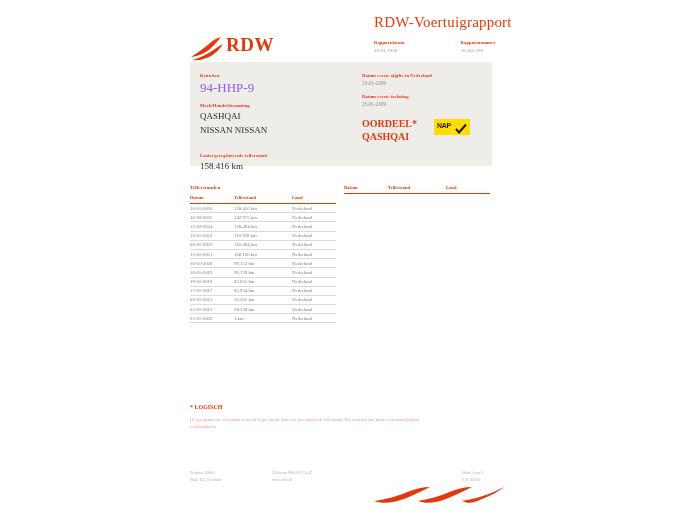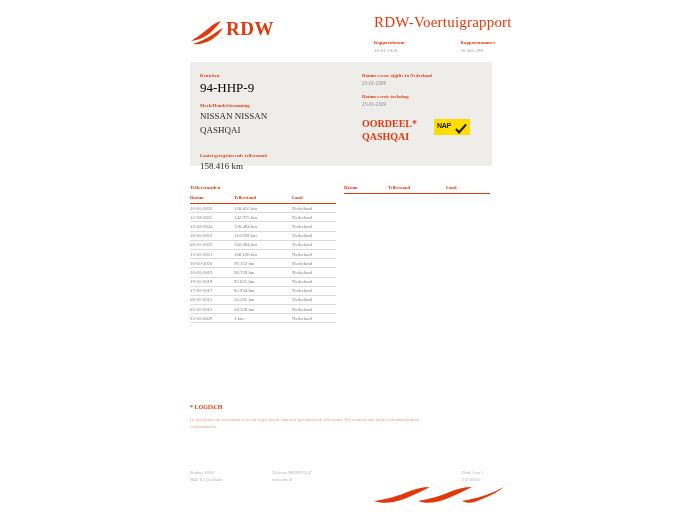--- a/index.html
+++ b/index.html
@@ -25,21 +25,21 @@
   .header {
     position: absolute;
     top: 10px;
     left: 0;
     width: 685px;
     height: 48px;
   }
   .logo-block {
     position: absolute;
     left: 190px;
-    top: 4px;
+    top: 20px;
     width: 110px;
     height: 40px;
   }
   .logo-word {
     position: absolute;
     left: 36px;
     top: 4px;
     font-family: "Liberation Serif", serif;
     font-size: 19px;
     font-weight: bold;
@@ -105,21 +105,21 @@
     width: 125px;
   }
   .lbl {
     font-size: 4.6px;
     font-weight: bold;
     color: #e2390c;
     letter-spacing: 0.1px;
   }
   .val-big {
     font-size: 13px;
-    color: #000000;
+    color: #8b5cf6;
     font-family: "Liberation Serif", serif;
     margin-top: 2px;
     margin-bottom: 7px;
   }
   .val-mid {
     font-size: 9px;
     color: #2b2b2b;
     line-height: 12px;
     margin-top: 2px;
     margin-bottom: 2px;
@@ -302,22 +302,22 @@
         </div>
       </div>
     </div>
   </div>
 
   <div class="panel">
     <div class="panel-left">
       <div class="lbl">Kenteken</div>
       <div class="val-big">94-HHP-9</div>
       <div class="lbl">Merk/Handelsbenaming</div>
+      <div class="val-mid">QASHQAI</div>
       <div class="val-mid">NISSAN NISSAN</div>
-      <div class="val-mid">QASHQAI</div>
       <div class="lbl tellerstand-label">Laatst geregistreerde tellerstand</div>
       <div class="val-mid">158.416 km</div>
     </div>
 
     <div class="panel-right">
       <div class="lbl">Datum eerste afgifte in Nederland</div>
       <div class="val-sm">23-01-2009</div>
       <div class="lbl">Datum eerste toelating</div>
       <div class="val-sm">23-01-2009</div>
     </div>

